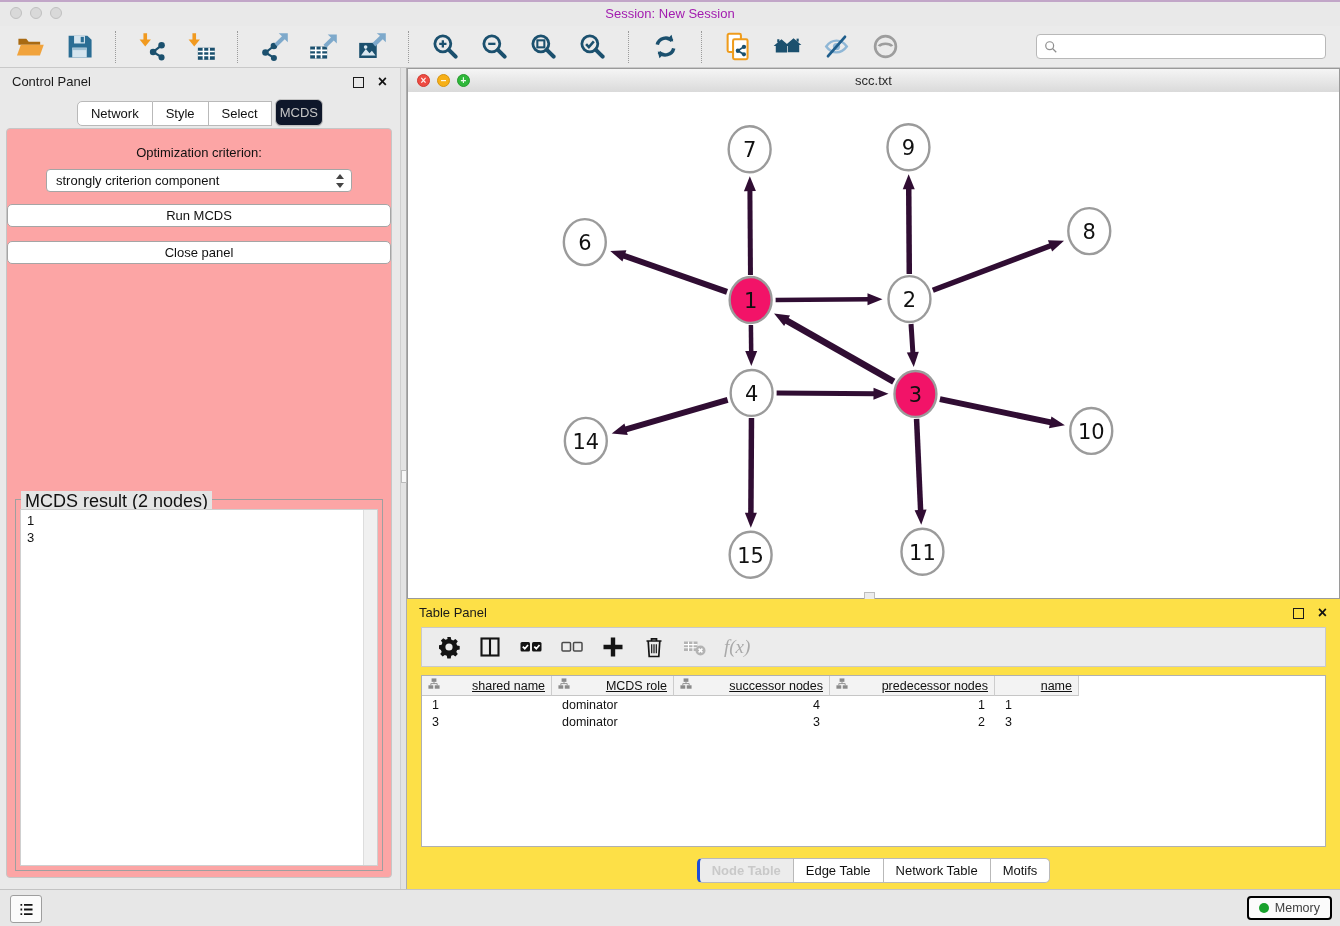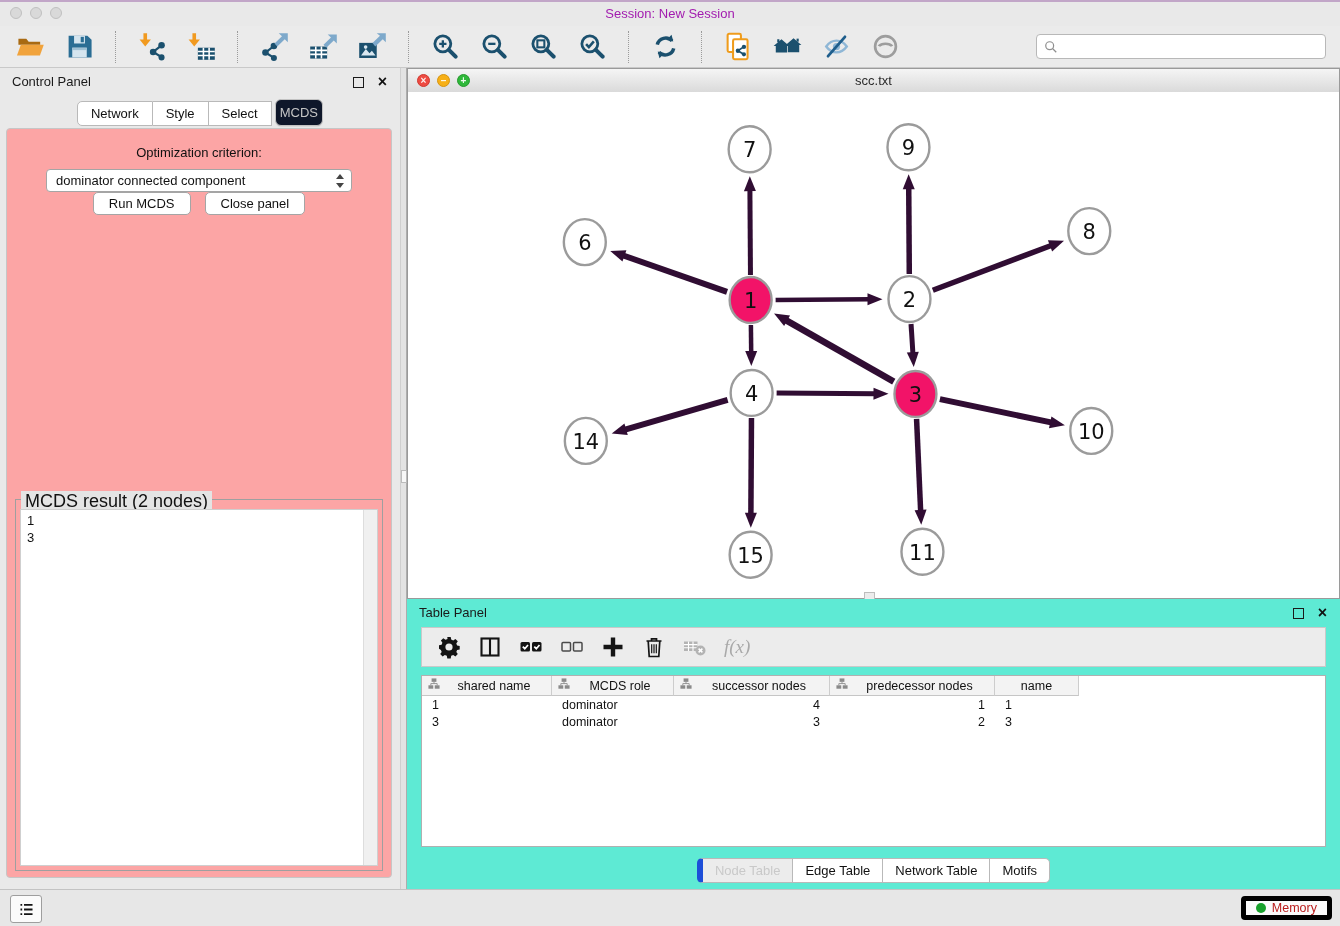--- a/index.html
+++ b/index.html
@@ -37,21 +37,21 @@
   .cp-tab{background:#fff;border:1px solid #b9b9b9;border-left:none;padding:4px 13px;font-size:13px;color:#111;cursor:pointer;}
   .cp-tab:first-child{border-left:1px solid #b9b9b9;border-radius:5px 0 0 5px;}
   .cp-tab.selected{background:#0f172a;color:#c5c5c5;border:1px solid #c2c2c2;border-radius:6px;margin-left:3px;padding:5px 4px;box-shadow:0 1px 1px rgba(0,0,0,.07);}
   .cp-content{position:absolute;left:6px;right:8px;top:60px;bottom:12px;background:#fca5a5;border:1px solid #c6c6c6;border-radius:4px;}
   .opt-label{margin-top:16px;text-align:center;font-size:13px;color:#111;}
   .criterion-select{margin:9px auto 0;width:306px;height:23px;background:#fff;border:1px solid #a5a5a5;border-radius:4px;
                     position:relative;font-size:13px;line-height:21px;padding-left:9px;box-sizing:border-box;color:#111;cursor:pointer;}
   .stepper{position:absolute;right:6px;top:3px;width:9px;height:16px;}
   .stepper .up{position:absolute;top:1px;left:0;width:0;height:0;border-left:4.5px solid transparent;border-right:4.5px solid transparent;border-bottom:5.5px solid #444;}
   .stepper .down{position:absolute;bottom:1px;left:0;width:0;height:0;border-left:4.5px solid transparent;border-right:4.5px solid transparent;border-top:5.5px solid #444;}
-  .btn-row{margin-top:0;display:flex;justify-content:center;gap:14px;}
+  .btn-row{margin-top:12px;display:flex;justify-content:center;gap:14px;flex-direction:column;}
   .cp-btn{background:#fff;border:1px solid #a5a5a5;border-radius:5px;padding:3px 15px;font-size:13px;color:#111;cursor:pointer;font-family:"Liberation Sans",sans-serif;}
   .result-group{position:absolute;left:8px;right:8px;top:370px;bottom:6px;border:1px solid #9f9f9f;}
   .result-legend{position:absolute;top:-9px;left:5px;background:#e4e4e4;padding:0 4px;font-size:18px;color:#111;}
   .result-box{position:absolute;left:4px;right:4px;top:9px;bottom:4px;background:#fff;border:1px solid #cfcfcf;}
   .result-scroll{position:absolute;right:0;top:0;bottom:0;width:13px;background:#f0f0f0;border-left:1px solid #ddd;}
   #mcds-lines{padding:2px 6px;font-size:13px;line-height:17px;color:#111;}
 
   
   .splitter{position:absolute;left:400px;top:0;width:7px;bottom:0;background:#e3e3e3;border-left:1px solid #cfcfcf;border-right:1px solid #adadad;box-sizing:border-box;cursor:col-resize;}
   .splitter-handle{position:absolute;left:0px;top:402px;width:4px;height:11px;background:#f7f7f7;border:1px solid #bbb;}
@@ -63,49 +63,49 @@
   .nf-traffic{position:absolute;left:9px;top:5px;display:flex;gap:7px;}
   .tl{width:13px;height:13px;border-radius:50%;font-size:10px;line-height:11px;text-align:center;color:rgba(255,255,255,.92);font-weight:bold;box-sizing:border-box;cursor:pointer;}
   .tl.red{background:#ee4b42;border:1px solid #cf3a31;}
   .tl.yellow{background:#f7b017;border:1px solid #d69511;}
   .tl.green{background:#2fb83a;border:1px solid #27992f;}
   .nf-canvas{position:absolute;top:23px;left:0;right:0;bottom:0;background:#fff;}
   .nf-canvas svg{width:100%;height:100%;display:block;}
   .h-handle{position:absolute;left:49%;bottom:-2px;width:9px;height:6px;background:#ececec;border:1px solid #bdbdbd;cursor:row-resize;}
 
   
-  .table-panel{position:absolute;left:407px;right:0;top:531px;bottom:0;background:#5eead4;}
+  .table-panel{position:absolute;left:407px;right:0;top:531px;bottom:0;background:#fde047;}
   .tp-header{position:relative;height:26px;}
   .tp-toolbar{position:absolute;left:14px;right:14px;top:28px;height:40px;background:#ececec;border:1px solid #c9c9c9;
               display:flex;align-items:center;gap:17px;padding-left:15px;box-sizing:border-box;}
   .tp-btn{background:none;border:none;padding:0;display:flex;align-items:center;justify-content:center;cursor:pointer;}
   .tp-btn svg{width:24px;height:24px;display:block;}
   .tp-btn.disabled{cursor:default;}
   .fx{font-family:"Liberation Serif",serif;font-style:italic;font-size:19px;color:#a9a9a9;}
   .tp-table{position:absolute;left:14px;right:14px;top:76px;height:172px;background:#fff;border:1px solid #b0b0b0;box-sizing:border-box;overflow:hidden;}
   .tbl-head{display:flex;height:20px;}
   .th{box-sizing:border-box;display:flex;align-items:center;padding:0 6px;border-right:1px solid #cdcdcd;border-bottom:1px solid #c6c6c6;
       background:#f3f3f3;font-size:12.5px;color:#111;cursor:pointer;}
   .th svg{width:12px;height:12px;margin-right:3px;flex:none;}
-  .th .lbl{flex:1;text-align:center;white-space:nowrap;}
+  .th .lbl{flex:1;text-align:right;white-space:nowrap;text-decoration:underline;}
   .tr{display:flex;height:17px;align-items:center;font-size:12.5px;color:#111;}
   .td{box-sizing:border-box;padding:0 10px;white-space:nowrap;overflow:hidden;}
   .tp-tabs{position:absolute;left:0;right:0;bottom:7px;display:flex;justify-content:center;}
   .tp-tab{background:#fff;border:1px solid #b9b9b9;border-left:none;padding:4px 12px;font-size:13px;color:#111;cursor:pointer;}
-  .tp-tab:first-child{border-left:6px solid #1d4ed8;border-radius:5px 0 0 5px;}
+  .tp-tab:first-child{border-left:3px solid #1d4ed8;border-radius:5px 0 0 5px;font-weight:bold;}
   .tp-tab:last-child{border-radius:0 5px 5px 0;}
   .tp-tab.selected{background:#ececec;color:#c9c9c9;}
 
   
   .statusbar{position:absolute;left:0;right:0;bottom:0;height:36px;background:#e7e7e7;border-top:1px solid #c3c3c3;}
   .sb-list-btn{position:absolute;left:10px;top:5px;width:30px;height:26px;background:#fbfbfb;border:1px solid #9e9e9e;border-radius:3px;
                display:flex;align-items:center;justify-content:center;cursor:pointer;}
   .sb-list-btn svg{width:17px;height:17px;}
-  .memory-btn{position:absolute;right:8px;top:6px;height:24px;padding:0 10px;background:#fbfbfb;border:5px solid #000000;border-radius:4px;
-              display:flex;align-items:center;gap:6px;font-size:12.5px;color:#b91c1c;cursor:pointer;font-family:"Liberation Sans",sans-serif;}
+  .memory-btn{position:absolute;right:8px;top:6px;height:24px;padding:0 10px;background:#fbfbfb;border:2px solid #000000;border-radius:4px;
+              display:flex;align-items:center;gap:6px;font-size:12.5px;color:#404040;cursor:pointer;font-family:"Liberation Sans",sans-serif;}
   .mem-dot{width:10px;height:10px;border-radius:50%;background:#18a12c;}
 </style>
 </head>
 <body>
 
 <div class="app">
 
   <div class="titlebar">
     <div class="traffic">
       <span></span>
@@ -312,21 +312,21 @@
       </div>
       <div class="cp-tabs" id="cp-tabs">
           <div class="cp-tab">Network</div>
           <div class="cp-tab">Style</div>
           <div class="cp-tab">Select</div>
           <div class="cp-tab selected">MCDS</div>
         </div>
       <div class="cp-content">
         <div class="opt-label">Optimization criterion:</div>
         <div class="criterion-select">
-          <span>dominator connected component</span>
+          <span>strongly criterion component</span>
           <span class="stepper">
               <span class="up"></span>
               <span class="down"></span>
             </span>
         </div>
         <div class="btn-row">
           <button class="cp-btn">Run MCDS</button>
           <button class="cp-btn">Close panel</button>
         </div>
         <div class="result-group">

